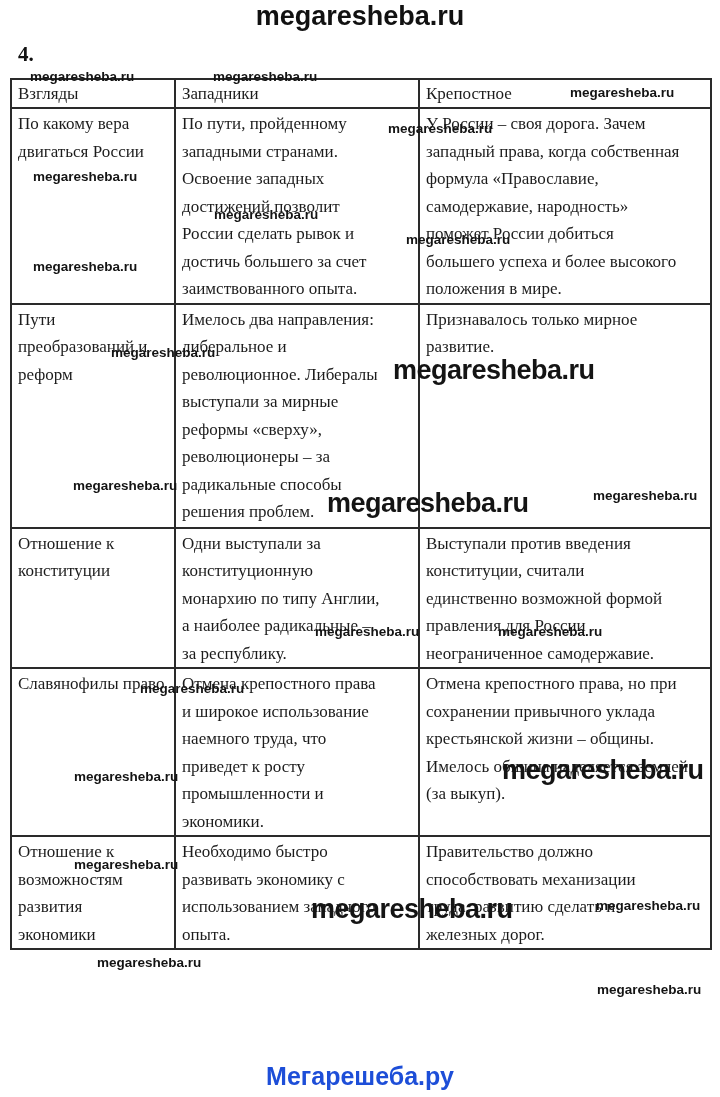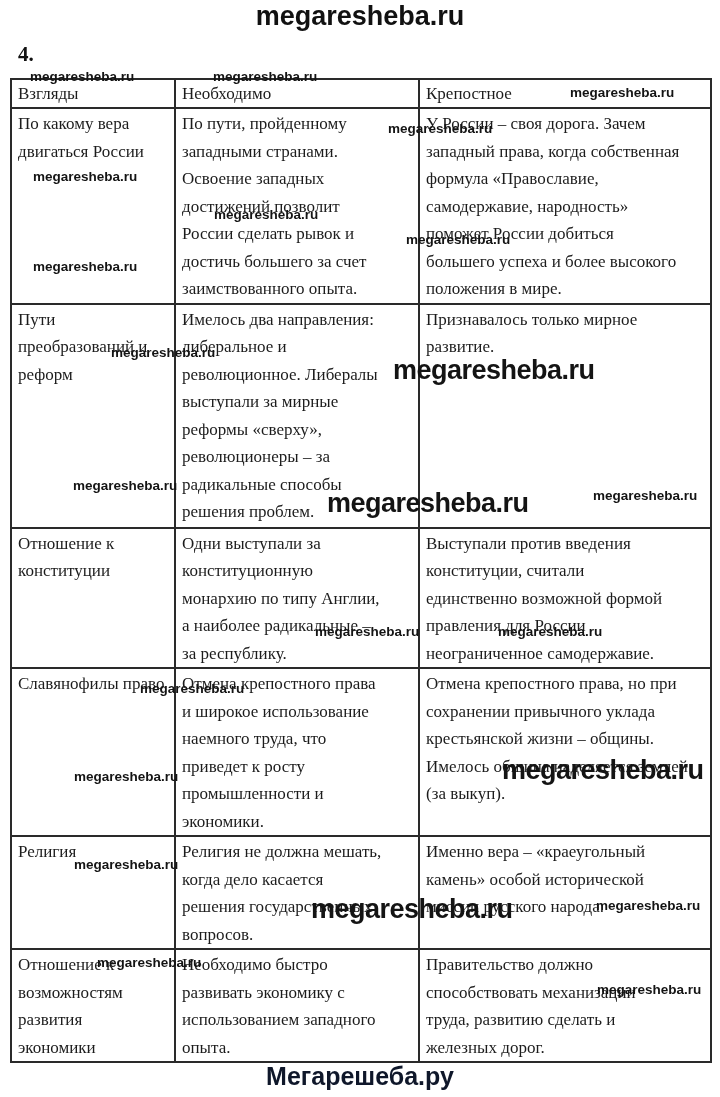--- a/index.html
+++ b/index.html
@@ -37,39 +37,39 @@
     position:absolute; z-index:5;
     font-family:"Liberation Sans", sans-serif;
     font-weight:700; font-size:13.5px; color:#141414;
     white-space:nowrap; line-height:1;
   }
   .wm-lg { font-size:27px; letter-spacing:-0.5px; }
   .footer {
     position:absolute; top:1062px; left:0; width:720px;
     text-align:center;
     font-family:"Liberation Sans", sans-serif;
-    font-weight:700; font-size:25px; color:#0f172a;
+    font-weight:700; font-size:25px; color:#1d4ed8;
   }
 </style>
 </head>
 <body>
 
 <div class="site-header">megaresheba.ru</div>
 <div class="section-num">4.</div>
 
 <table class="compare">
   <colgroup>
     <col style="width:164px">
       <col style="width:244px">
       <col style="width:292px">
   </colgroup>
   <tbody>
       <tr style="height:29px">
     <th>Взгляды</th>
-    <th>Необходимо</th>
+    <th>Западники</th>
     <th>Крепостное</th>
   </tr>
   <tr style="height:192px">
     <td>По какому вера
 двигаться России</td>
     <td>По пути, пройденному
 западными странами.
 Освоение западных
 достижений позволит
 России сделать рывок и
@@ -120,30 +120,20 @@
 приведет к росту
 промышленности и
 экономики.</td>
     <td>Отмена крепостного права, но при
 сохранении привычного уклада
 крестьянской жизни – общины.
 Имелось община наделяется землей
 (за выкуп).</td>
   </tr>
   <tr style="height:110px">
-    <td>Религия</td>
-    <td>Религия не должна мешать,
-когда дело касается
-решения государственных
-вопросов.</td>
-    <td>Именно вера – «краеугольный
-камень» особой исторической
-миссии русского народа.</td>
-  </tr>
-  <tr style="height:110px">
     <td>Отношение к
 возможностям
 развития
 экономики</td>
     <td>Необходимо быстро
 развивать экономику с
 использованием западного
 опыта.</td>
     <td>Правительство должно
 способствовать механизации

